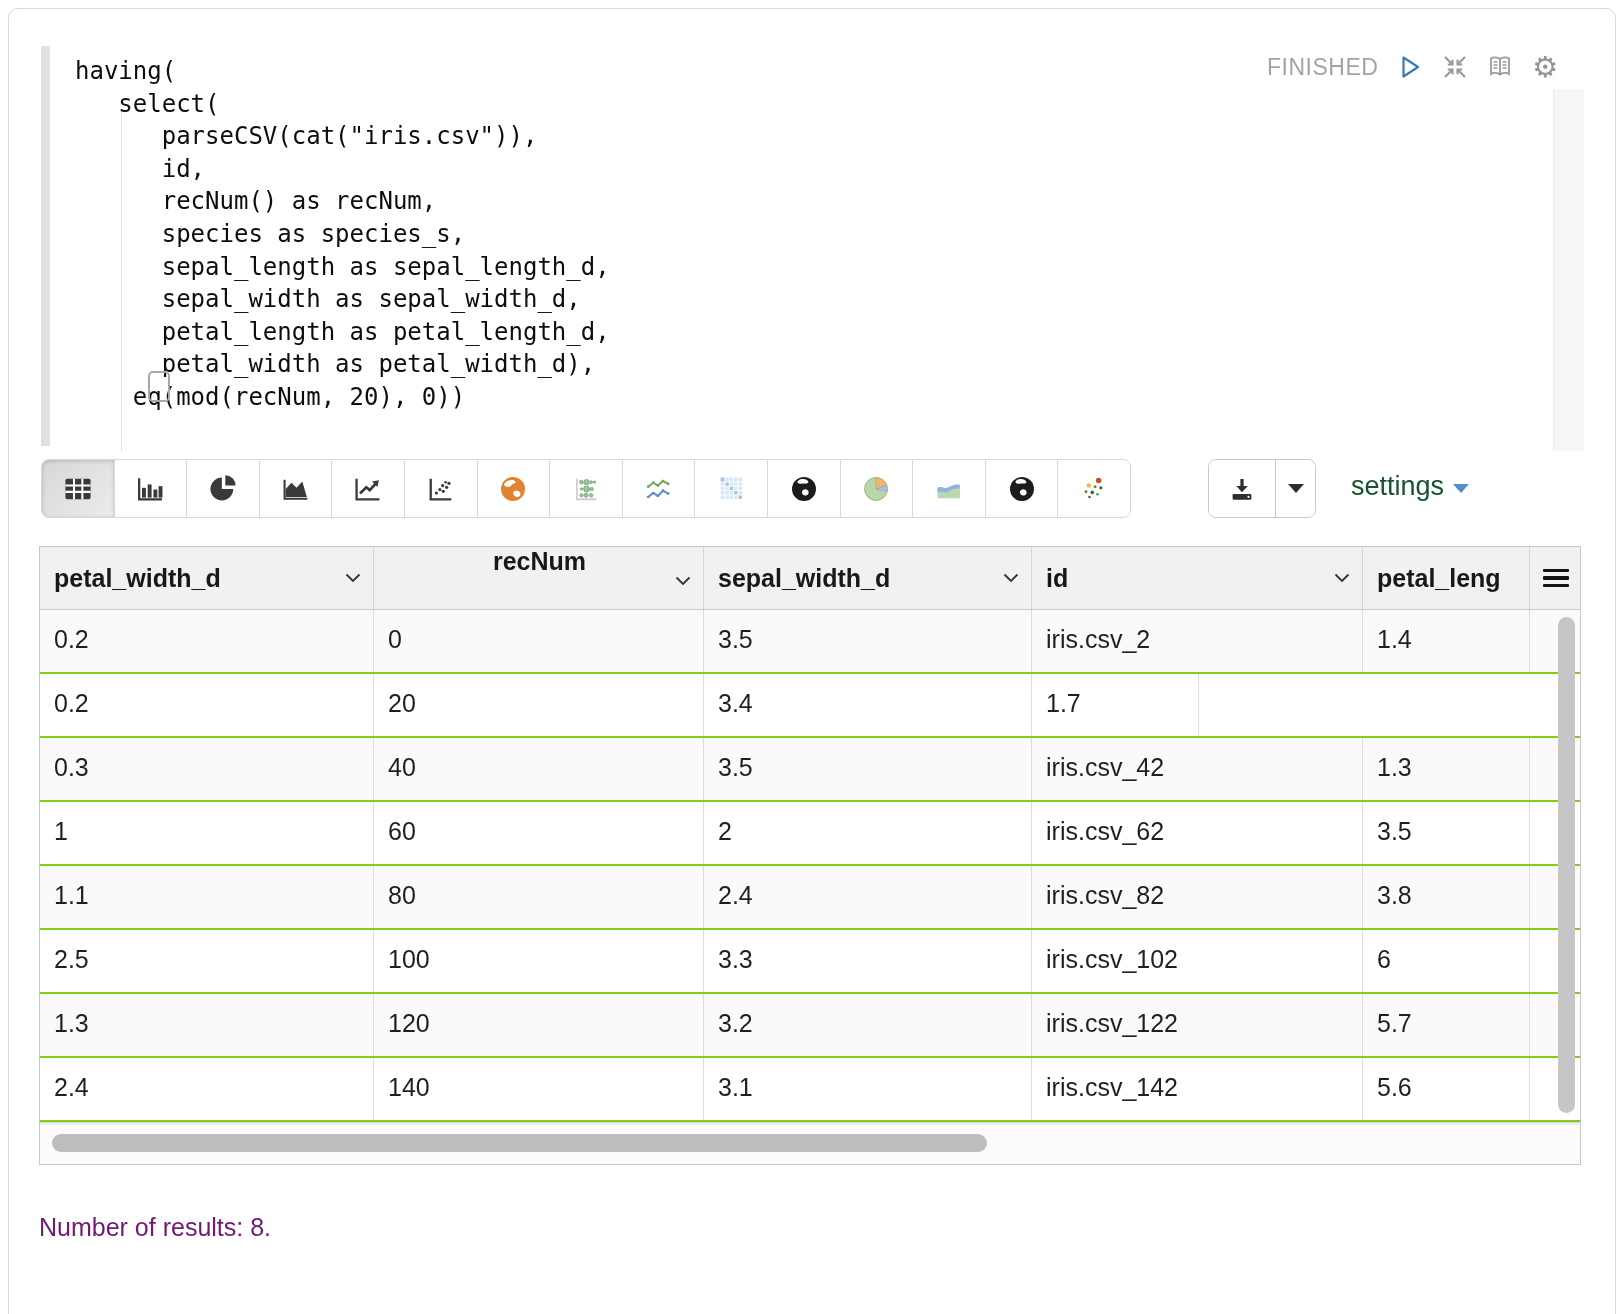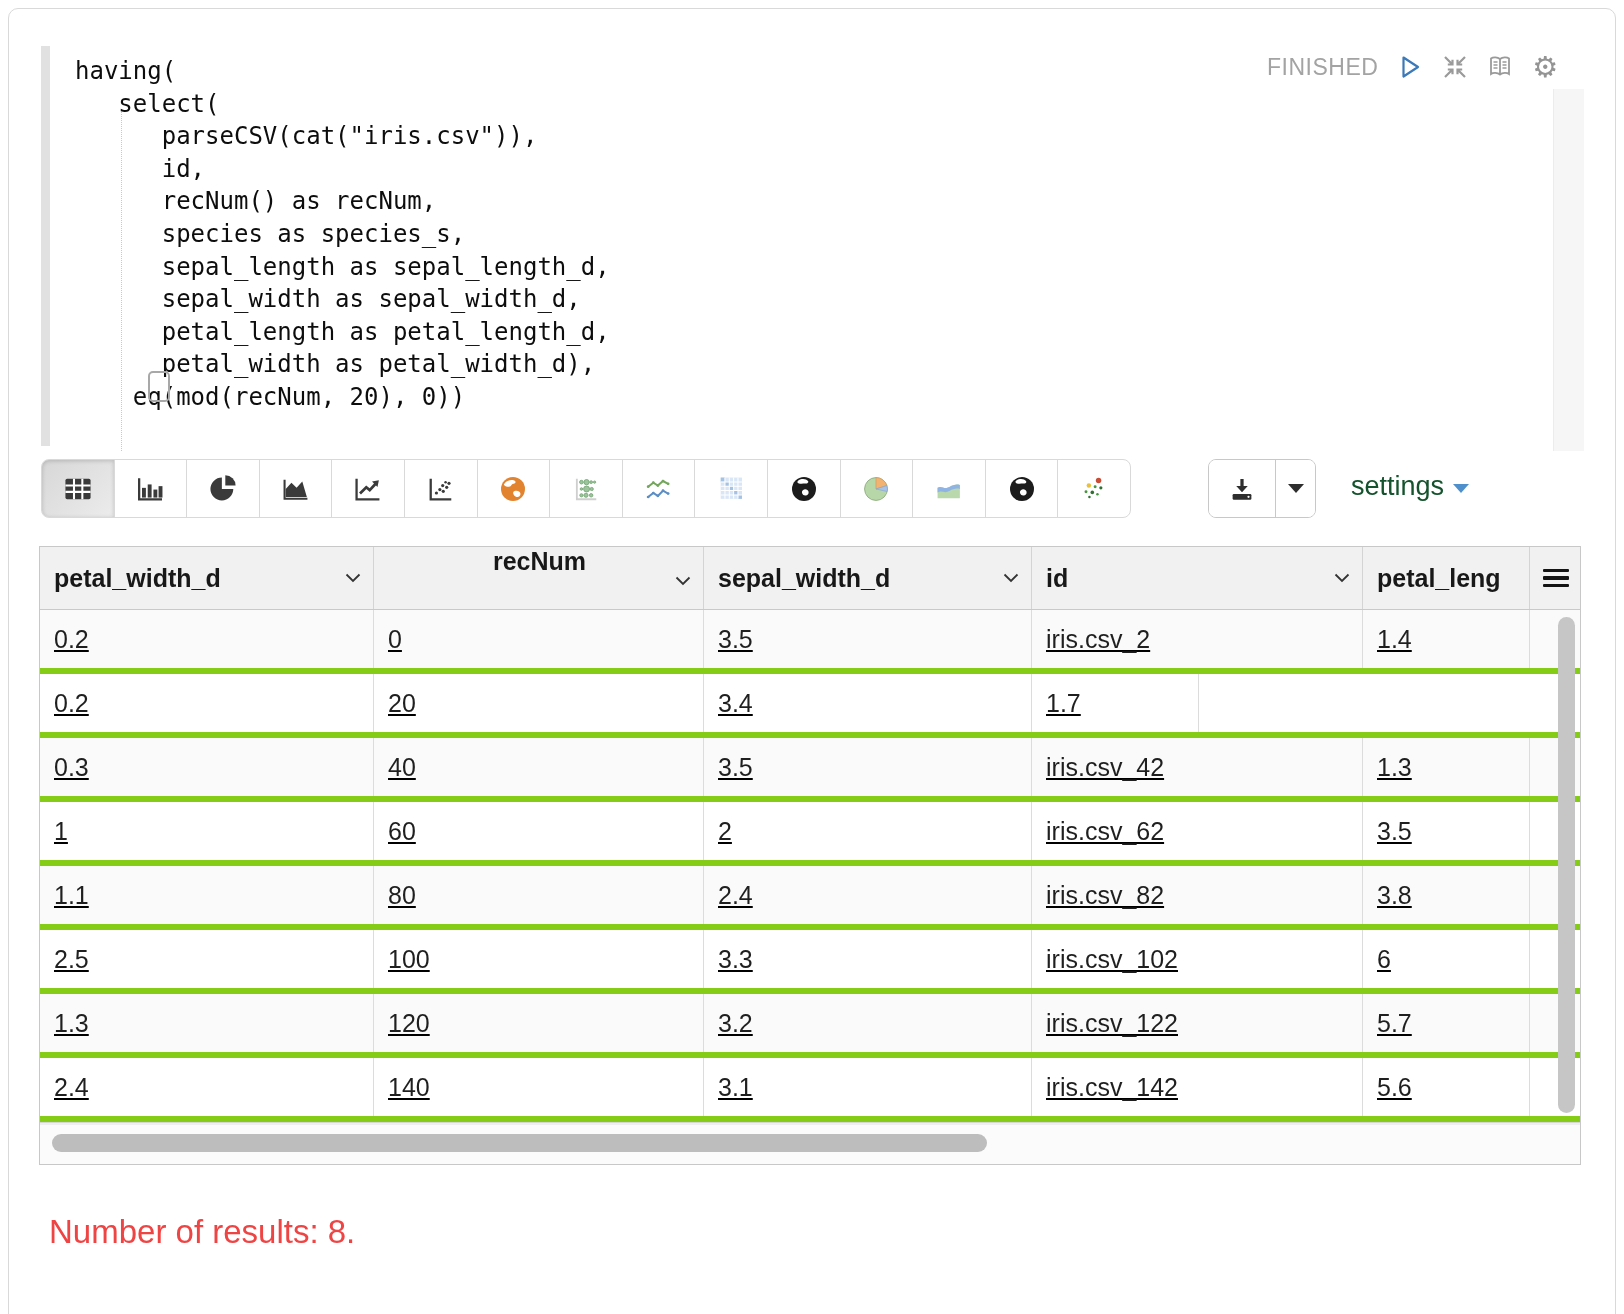--- a/index.html
+++ b/index.html
@@ -43,31 +43,31 @@
         border:1px solid #c8c8c8;box-sizing:border-box;}
   .t-head{display:flex;height:62px;background:#f1f1f1;border-bottom:1px solid #c9c9c9;}
   .h-cell{box-sizing:border-box;display:flex;align-items:center;padding:0 12px 0 14px;
         border-right:1px solid #d4d4d4;font-weight:bold;font-size:25px;color:#181818;overflow:hidden;white-space:nowrap;cursor:pointer;}
   .h-cell .chev{margin-left:auto;flex:none;}
   .c0{width:334px;}.c1{width:330px;flex-direction:column;}.c2{width:328px;}.c3{width:331px;}.c4{width:167px;}
   .h-menu{flex:1;display:flex;align-items:center;justify-content:center;border-right:none;cursor:pointer;}
   .burger{display:flex;flex-direction:column;gap:4px;}
   .burger span{display:block;width:26px;height:3.6px;background:#141414;border-radius:1px;}
   .t-body{height:512px;overflow:hidden;}
-  .t-row{display:flex;height:64px;border-bottom:6px solid #84cc16;background:#fff;box-sizing:border-box;text-decoration:underline;}
+  .t-row{display:flex;height:64px;border-bottom:2px solid #84cc16;background:#fff;box-sizing:border-box;}
   .t-row:nth-child(odd){background:#fafafa;}
   .t-cell{box-sizing:border-box;border-right:1px solid #dcdcdc;padding:15px 0 0 14px;
         font-size:25px;color:#1f1f1f;overflow:hidden;white-space:nowrap;}
   .t-fill{flex:1;border-right:none;}
   .vscroll{position:absolute;right:5px;top:70px;width:17px;height:496px;background:#c6c6c6;border-radius:9px;cursor:pointer;}
   .hscroll{position:relative;height:41px;border-top:1px solid #d6d6d6;background:#fbfbfb;box-shadow:inset 0 2px 0 #eee;}
   .hthumb{position:absolute;left:12px;top:11px;width:935px;height:18px;background:#bdbdbd;border-radius:9px;cursor:pointer;}
 
   
-  .footer{position:absolute;left:40px;top:1204px;font-size:33px;color:#ef4444;}
+  .footer{position:absolute;left:30px;top:1204px;font-size:25px;color:#701a75;}
 </style>
 </head>
 <body>
 
 <div class="page">
 <div class="card">
 
   <div class="editor">
     <div class="gutter"></div>
     <div class="indent-guide"></div>

